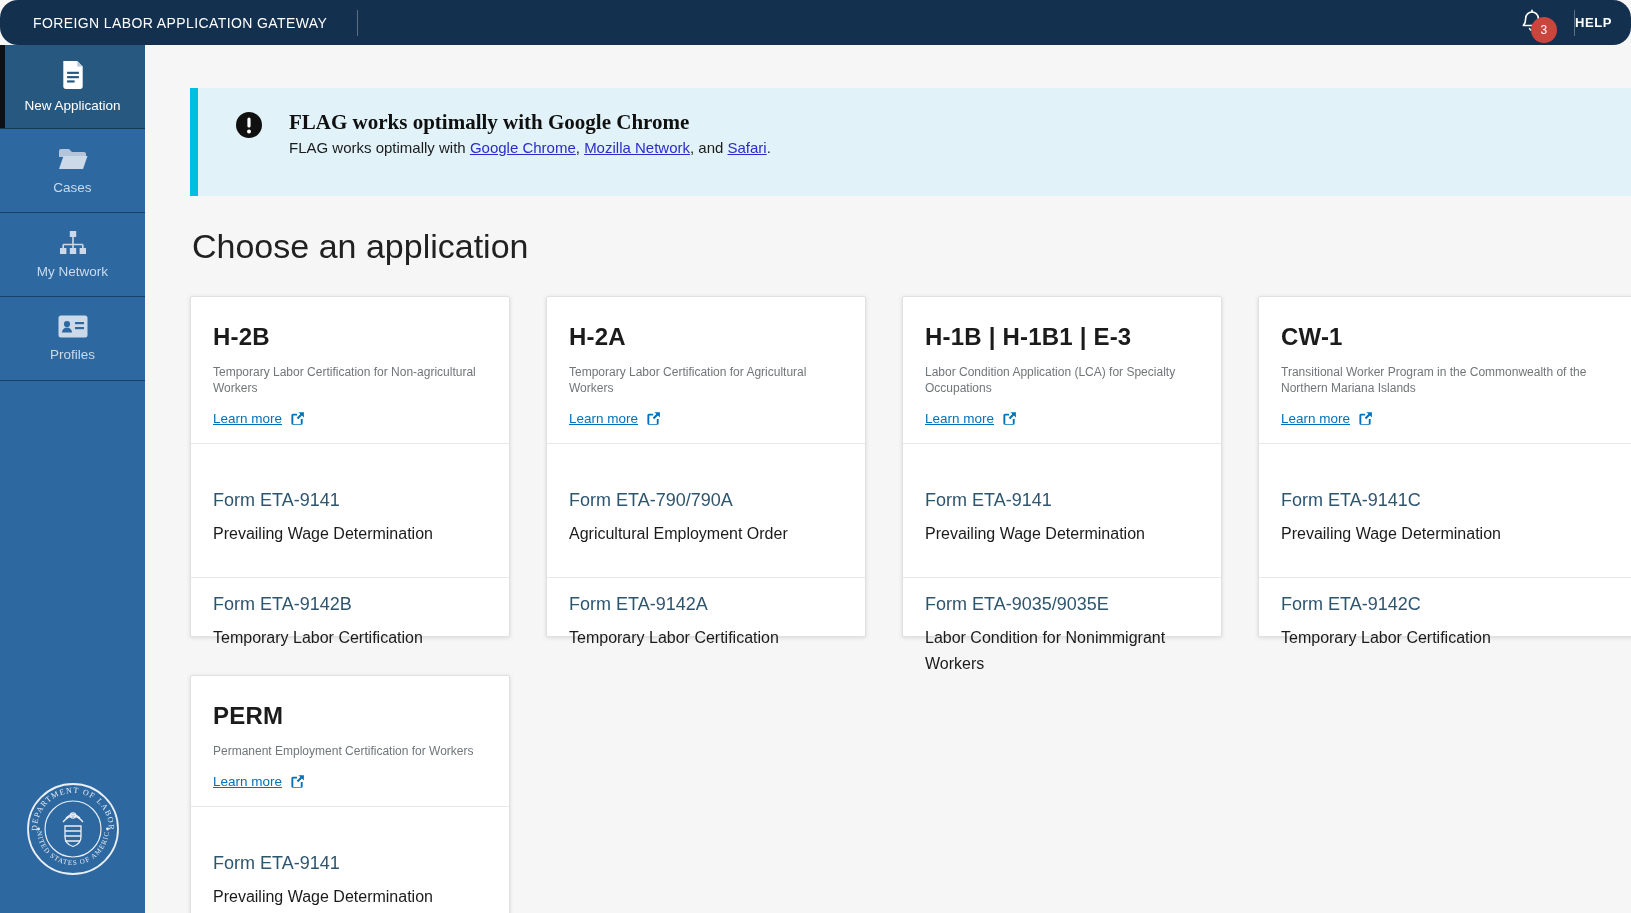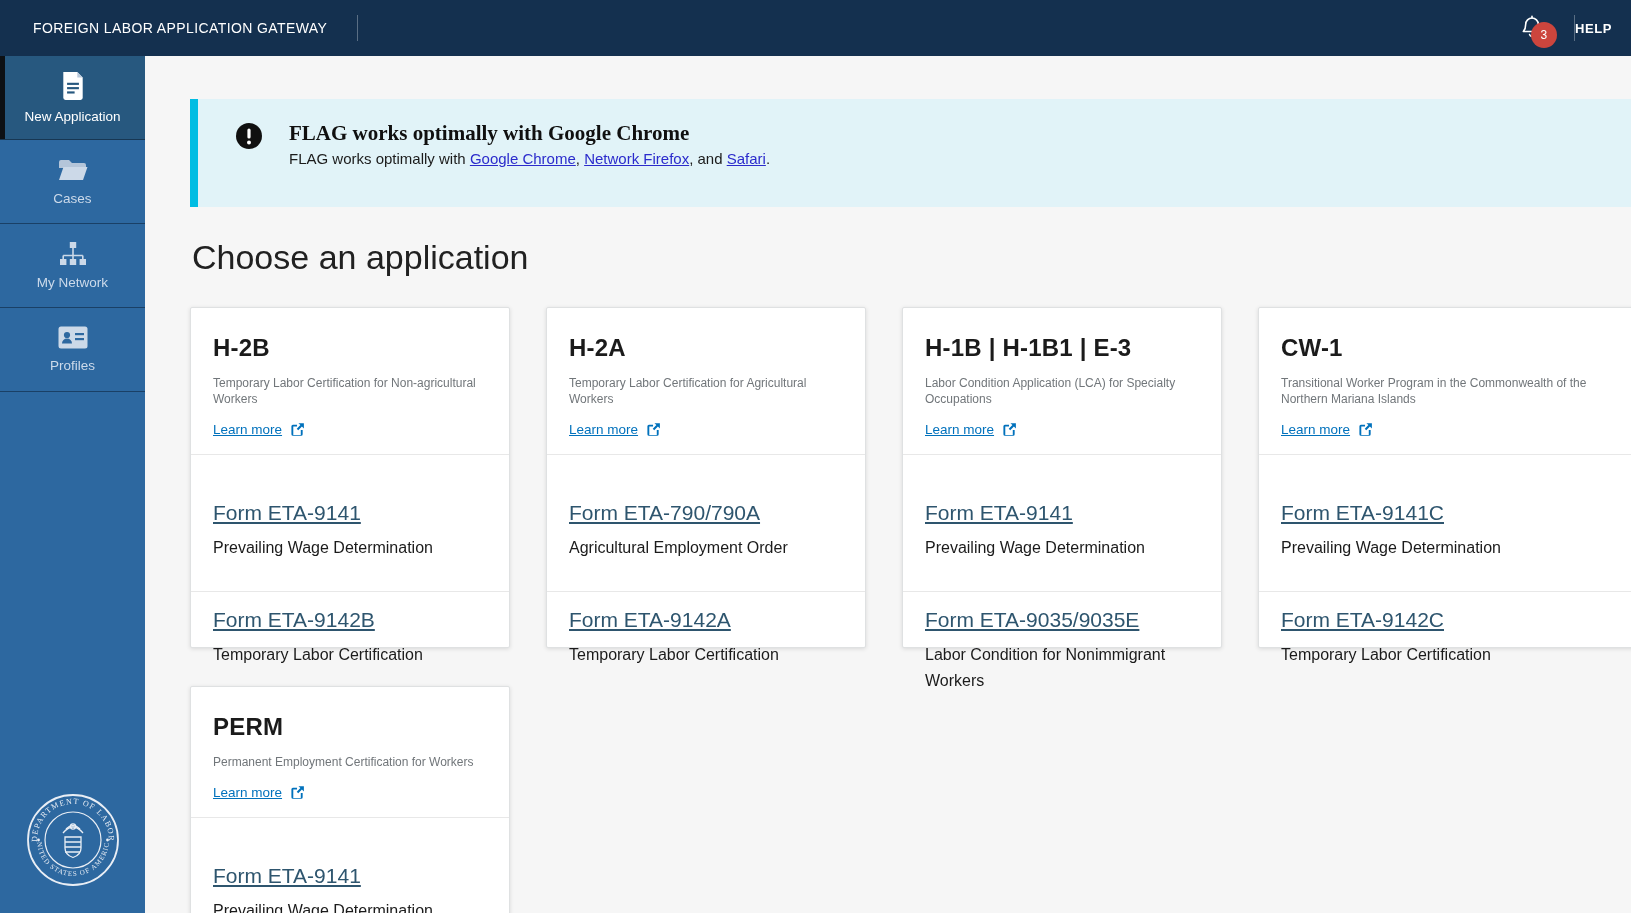--- a/index.html
+++ b/index.html
@@ -4,23 +4,23 @@
 <style>
   * { box-sizing: border-box; margin: 0; padding: 0; }
   html, body { width: 1631px; height: 913px; overflow: hidden; }
   body {
     font-family: "Liberation Sans", sans-serif;
     background: #f6f6f6;
     color: #1b1b1b;
   }
   
   .topbar {
-    height: 56px; background: #14304f; color: #fff;
+    height: 45px; background: #14304f; color: #fff;
     display: flex; align-items: center; padding: 0 19px 0 33px;
-    position: relative; z-index: 20;
+    position: relative; z-index: 20; border-radius: 18px;
   }
   .topbar-title { font-size: 14px; letter-spacing: .4px; }
   .topbar-sep { width: 1px; height: 26px; background: rgba(255,255,255,.3); margin-left: 30px; }
   .topbar-right { margin-left: auto; display: flex; align-items: center; }
   .bell-btn { position: relative; background: none; border: none; cursor: pointer; width: 24px; height: 28px; margin-right: 30px; }
   .badge {
     position: absolute; left: 11px; top: 8px; width: 26px; height: 26px;
     border-radius: 50%; background: #cc453d; color: #fff; font-size: 12px;
     display: flex; align-items: center; justify-content: center;
   }
@@ -75,21 +75,21 @@
   .card-title { font-size: 24px; font-weight: 700; color: #1b1b1b; margin-bottom: 13px; letter-spacing: .2px; }
   .card-subtitle { font-size: 12px; color: #71767a; line-height: 1.35; margin-bottom: 13px; max-width: 276px; }
   .card--wide .card-subtitle { max-width: 308px; }
   .learn-more {
     display: inline-flex; align-items: center; gap: 8px; margin-bottom: 17px;
     font-size: 13.5px; color: #0071bc; cursor: pointer; text-decoration: none;
   }
   .learn-more .lm-text { text-decoration: underline; }
   .card-row { flex: 1; padding: 16px 22px 0; }
   .card-row + .card-row { border-top: 1px solid #e8e8e8; }
-  .form-link { font-size: 21px; color: #2e556e; text-decoration: underline; cursor: pointer; }
+  .form-link { font-size: 18px; color: #2e556e; cursor: pointer; }
   .form-desc { font-size: 16px; color: #1b1b1b; margin-top: 10px; line-height: 1.6; max-width: 262px; }
 </style>
 </head>
 <body>
 
 <header class="topbar">
   <span class="topbar-title">FOREIGN LABOR APPLICATION GATEWAY</span>
   <span class="topbar-sep"></span>
   <div class="topbar-right">
     <button class="bell-btn">
@@ -176,21 +176,21 @@
     <div class="content">
 
       <div class="alert">
         <svg class="alert-icon" width="26" height="26" viewBox="0 0 26 26">
           <circle cx="13" cy="13" r="13" fill="#101010"></circle>
           <rect x="11.4" y="5.5" width="3.2" height="10" rx="1.6" fill="#ffffff"></rect>
           <circle cx="13" cy="19.6" r="2" fill="#ffffff"></circle>
         </svg>
         <div class="alert-text">
           <div class="alert-title">FLAG works optimally with Google Chrome</div>
-          <div class="alert-body"><span>FLAG works optimally with </span><a>Google Chrome</a><span>, </span><a>Network Firefox</a><span>, and </span><a>Safari</a><span>.</span>
+          <div class="alert-body"><span>FLAG works optimally with </span><a>Google Chrome</a><span>, </span><a>Mozilla Network</a><span>, and </span><a>Safari</a><span>.</span>
           </div>
         </div>
       </div>
 
       <h1 class="page-heading">Choose an application</h1>
 
       <div class="cards">
 
         <section class="card">
           <div class="card-header">

